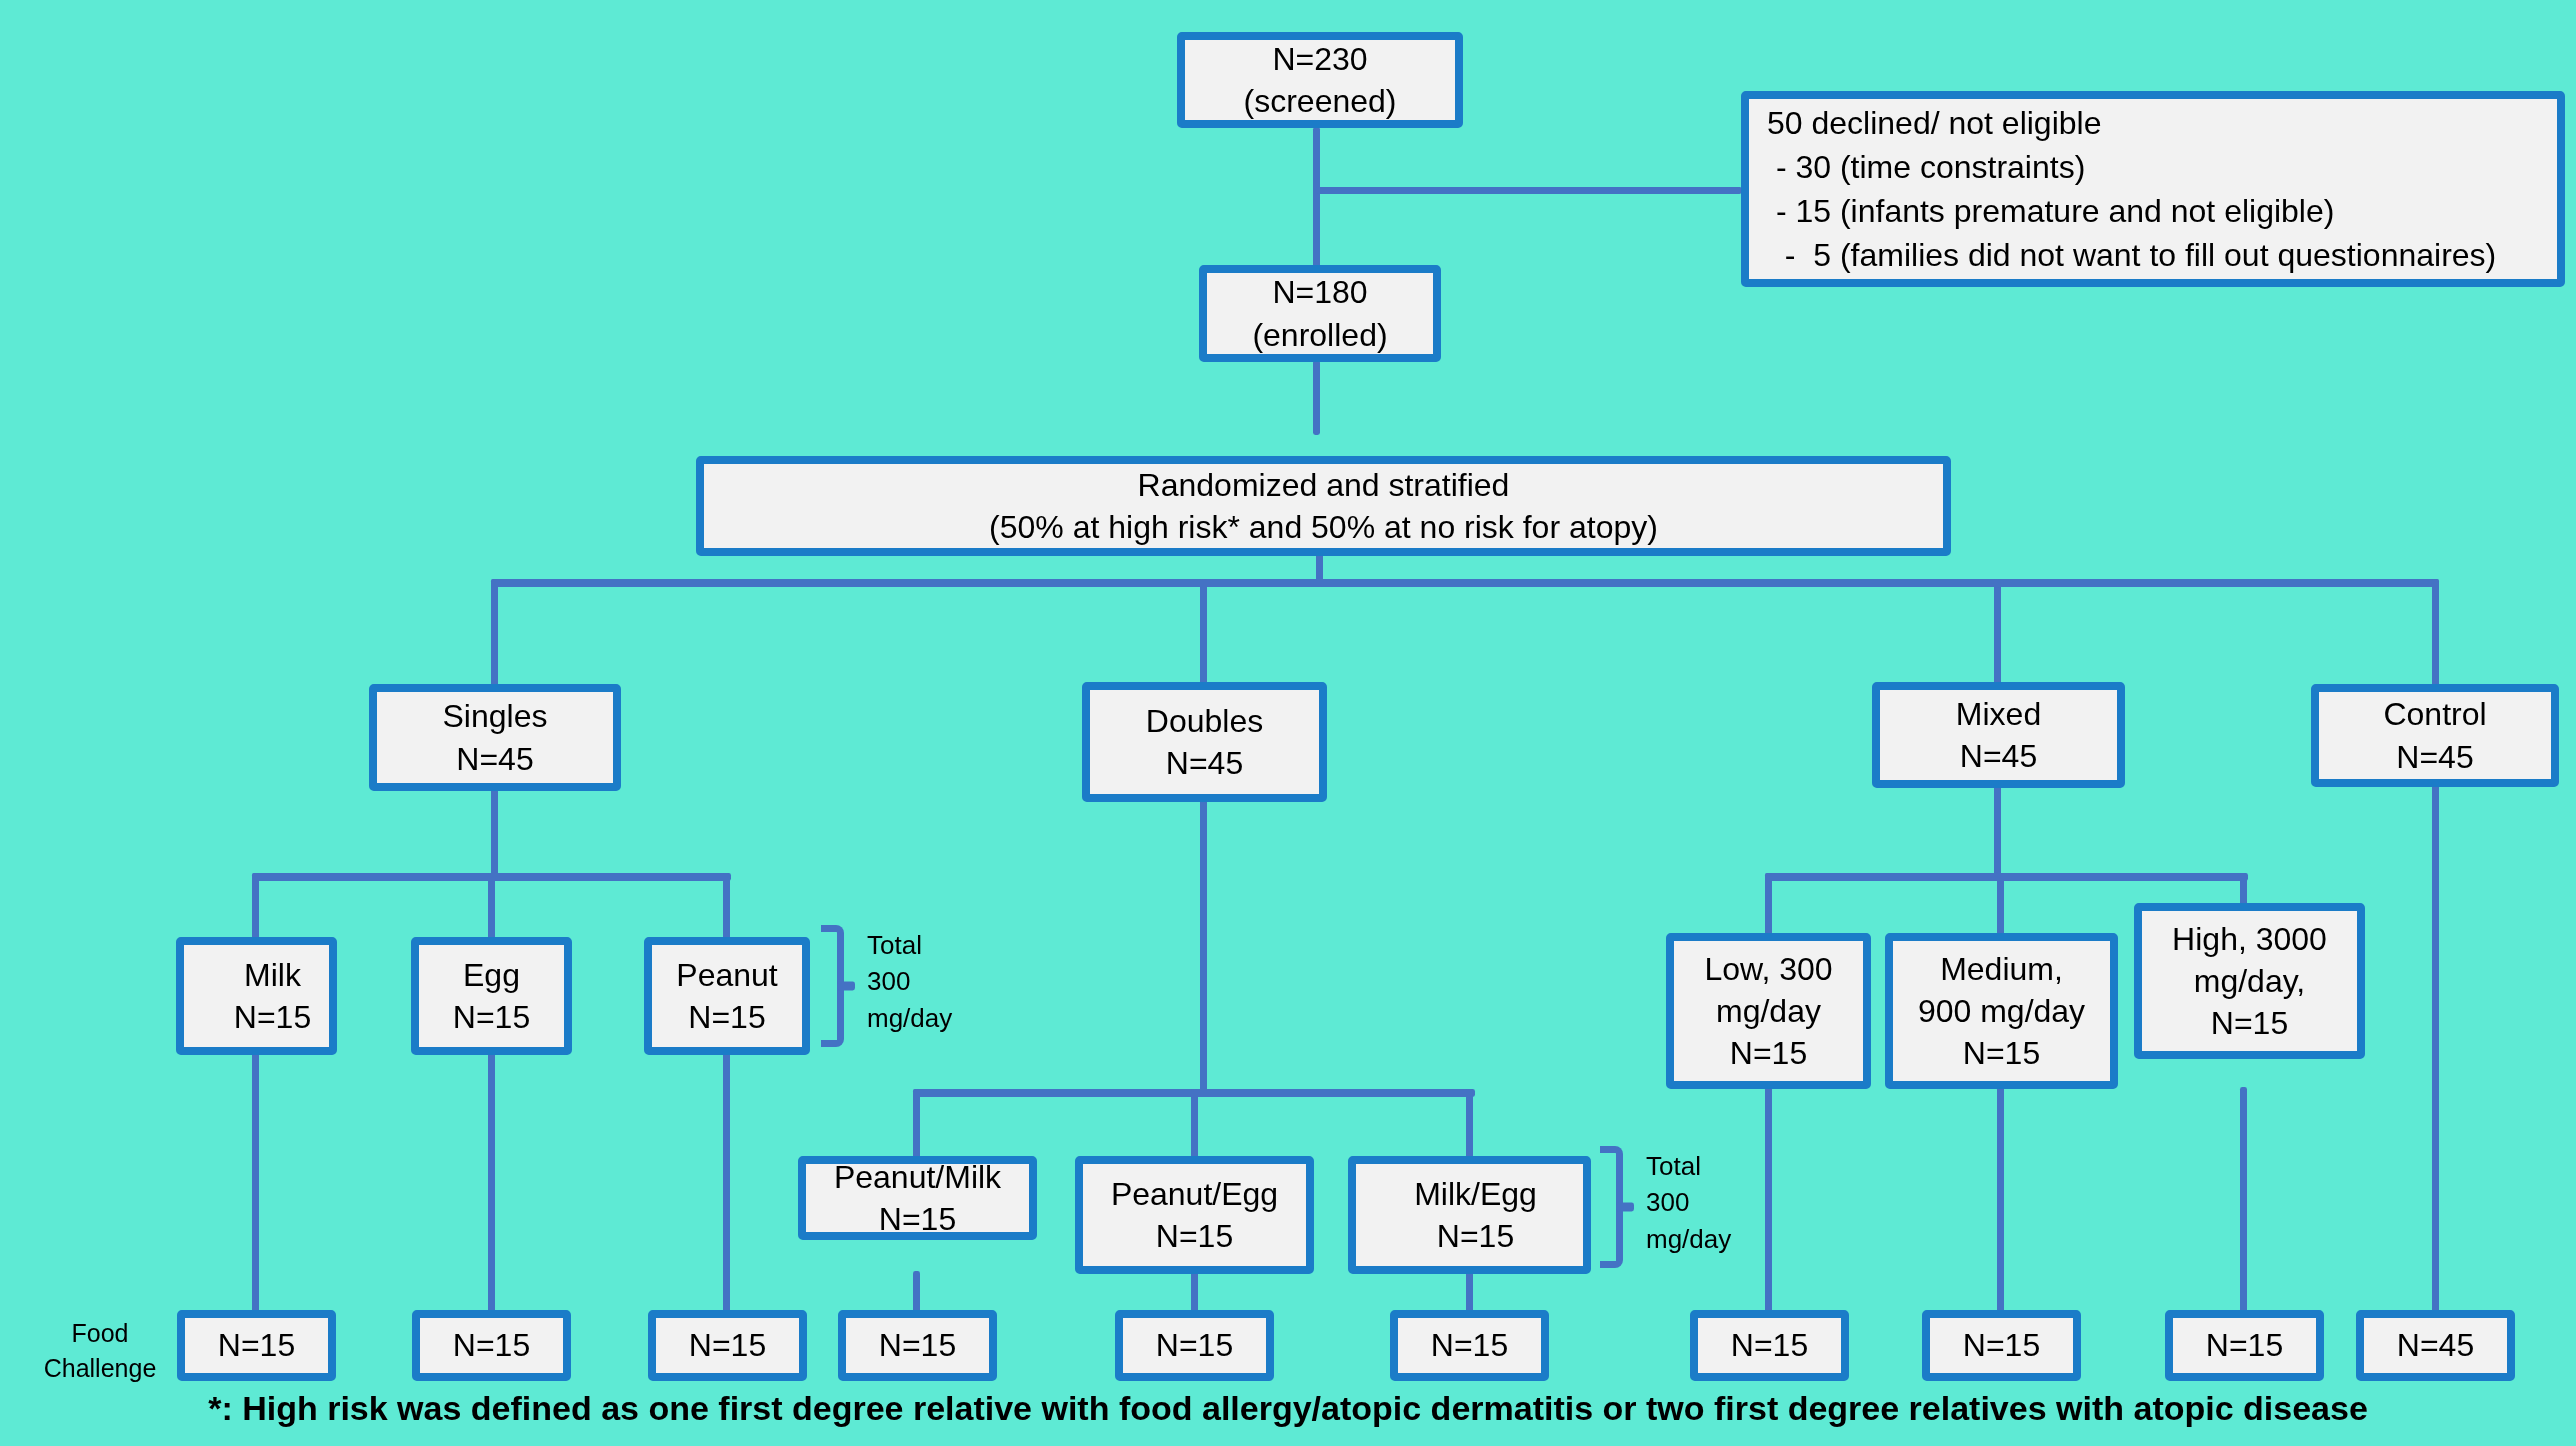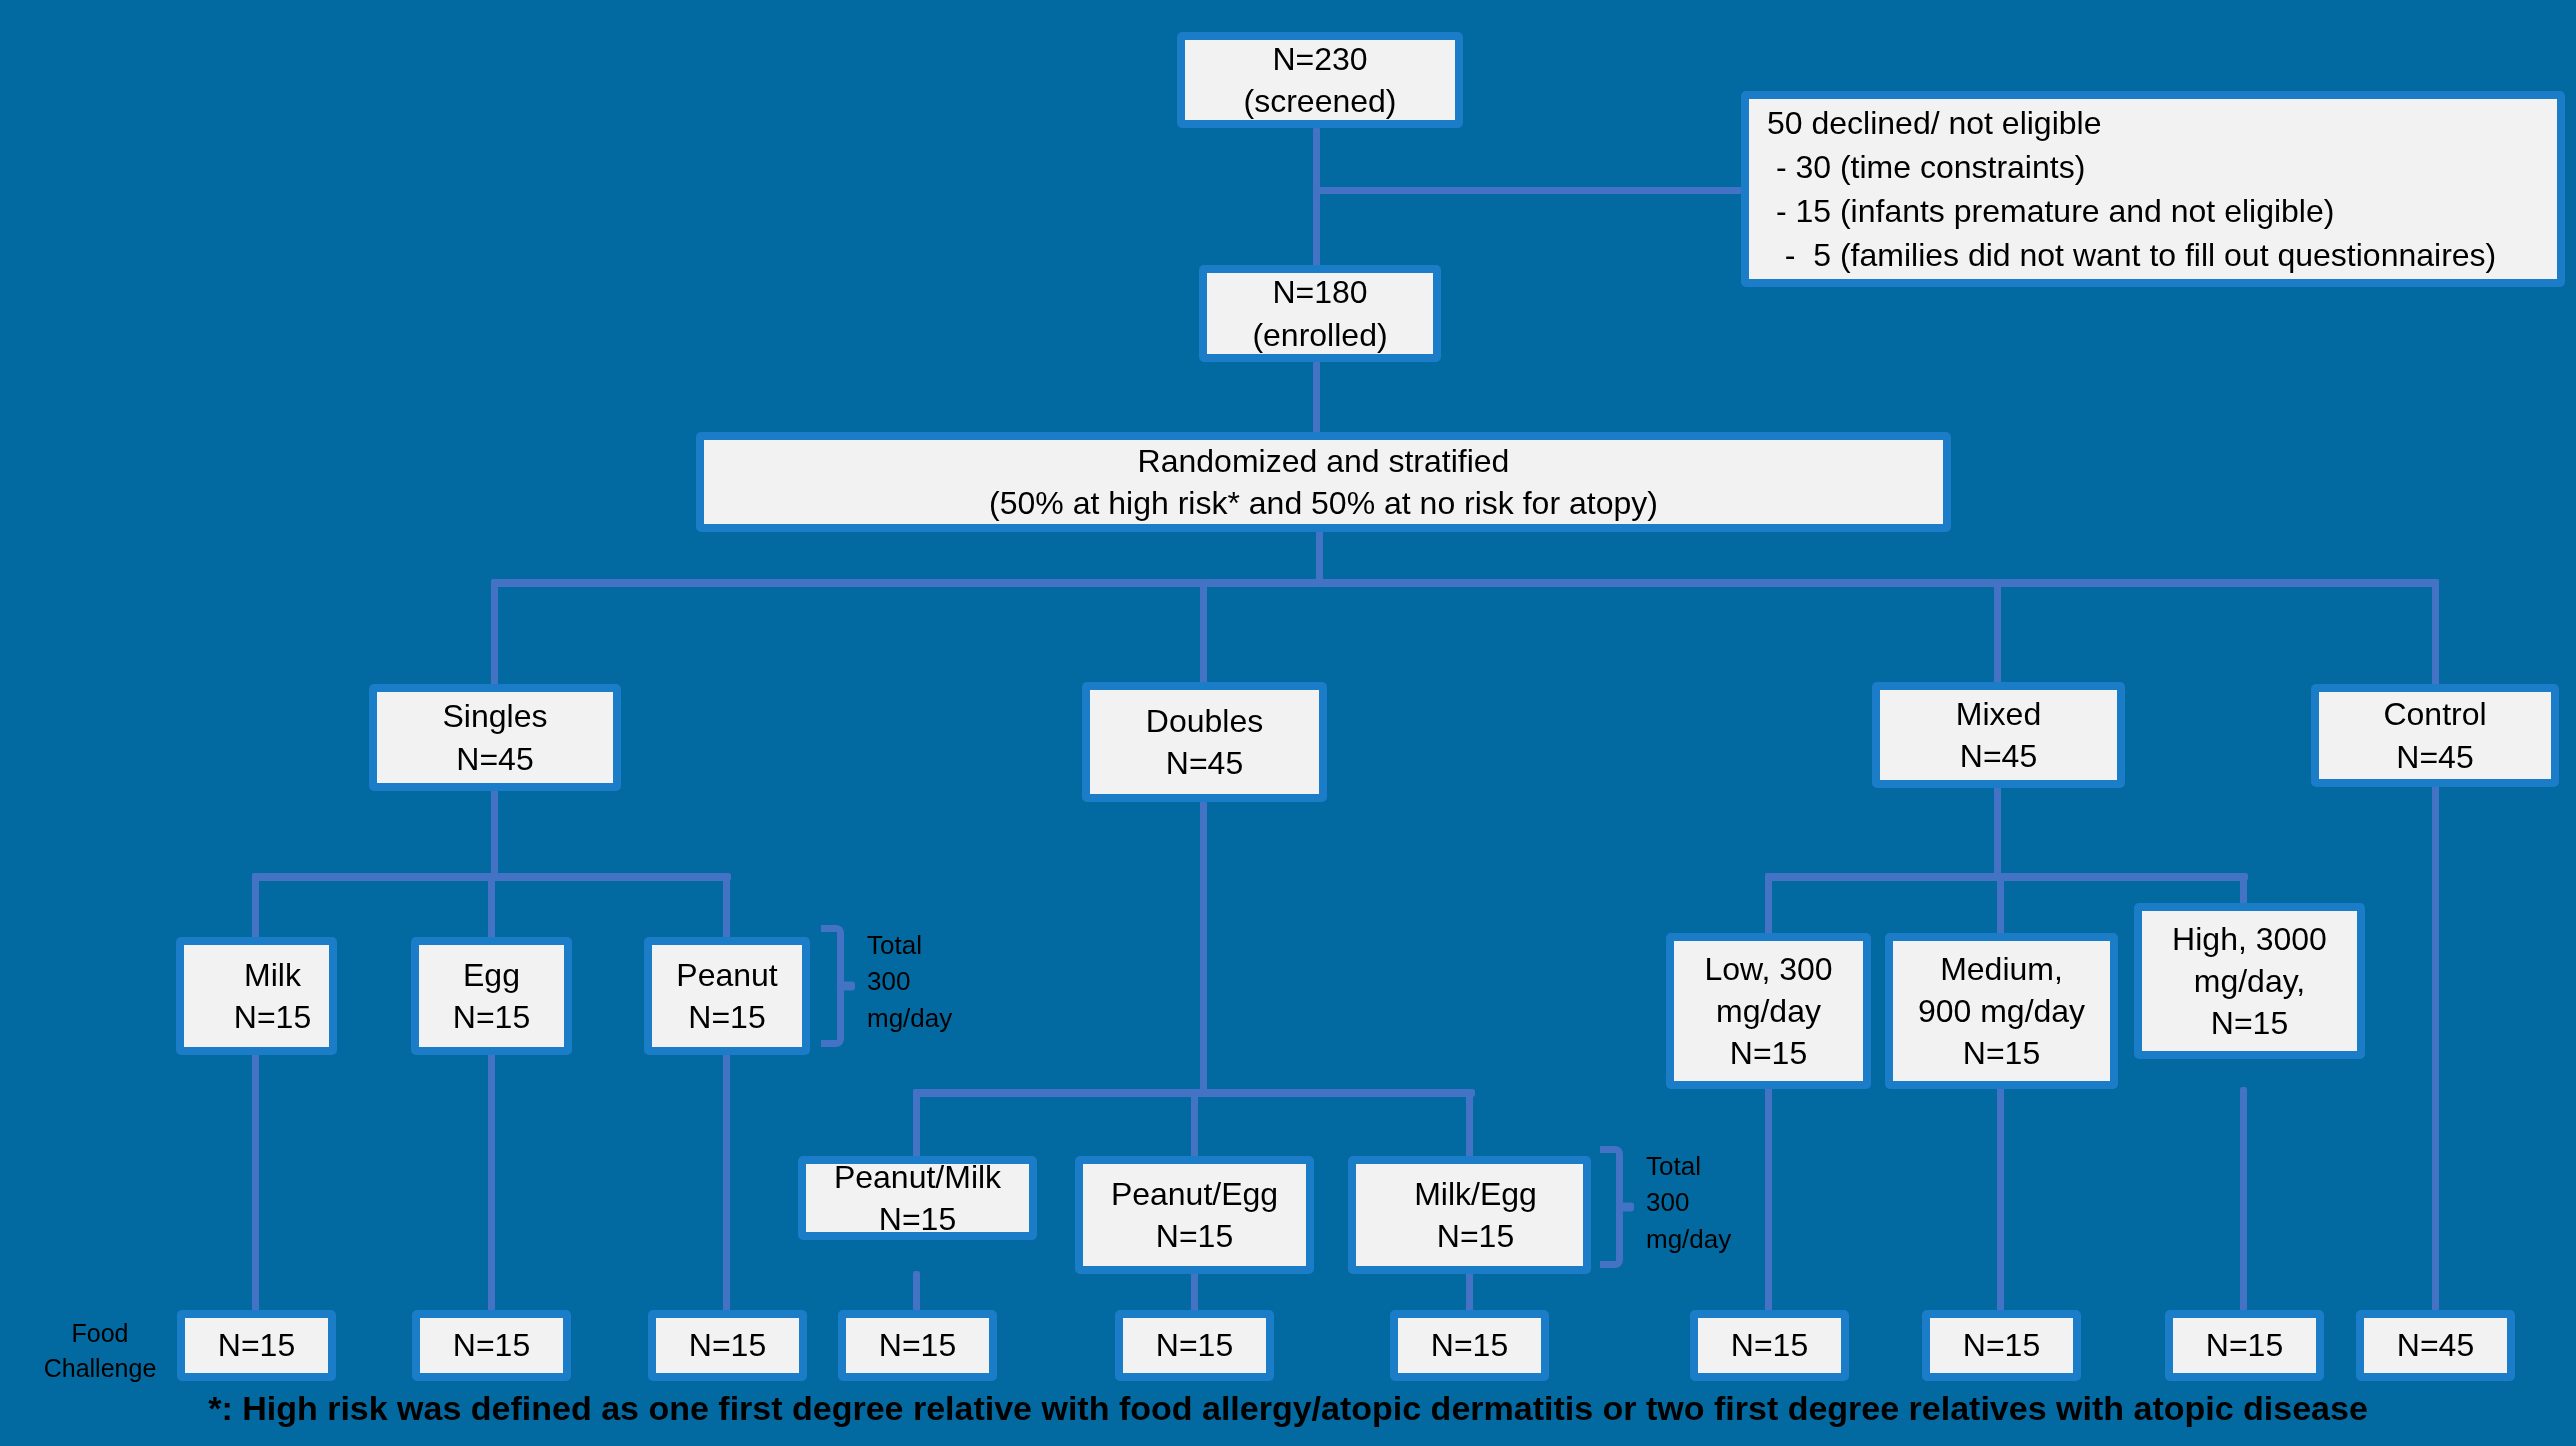--- a/index.html
+++ b/index.html
@@ -5,21 +5,21 @@
   :root{
     --border-blue:#1b7cc8;
     --line-blue:#4472c4;
     --fill-gray:#f2f2f2;
     --ink:#000000;
   }
   html,body{margin:0;padding:0;background:#ffffff;}
   .canvas{
     position:relative;
     width:2576px;height:1446px;
-    background:#0369a1;
+    background:#5eead4;
     font-family:"Liberation Sans", sans-serif;
     color:var(--ink);
     overflow:hidden;
   }
   .box{
     position:absolute;
     box-sizing:border-box;
     background:var(--fill-gray);
     border:8px solid var(--border-blue);
     border-radius:4.9px;
@@ -135,21 +135,21 @@
 (screened)</div>
 
   <div class="box left-text" style="left:1741px;top:91px;width:824px;height:196px;">50 declined/ not eligible
  - 30 (time constraints)
  - 15 (infants premature and not eligible)
   -  5 (families did not want to fill out questionnaires)</div>
 
   <div class="box" style="left:1199px;top:265px;width:242px;height:97px;">N=180
 (enrolled)</div>
 
-  <div class="box" style="left:696px;top:432px;width:1255px;height:100px;">Randomized and stratified
+  <div class="box" style="left:696px;top:456px;width:1255px;height:100px;">Randomized and stratified
 (50% at high risk* and 50% at no risk for atopy)</div>
 
   <div class="box" style="left:369px;top:684px;width:252px;height:107px;">Singles
 N=45</div>
   <div class="box" style="left:1082px;top:682px;width:245px;height:120px;">Doubles
 N=45</div>
   <div class="box" style="left:1872px;top:682px;width:253px;height:106px;">Mixed
 N=45</div>
   <div class="box" style="left:2311px;top:684px;width:248px;height:103px;">Control
 N=45</div>

